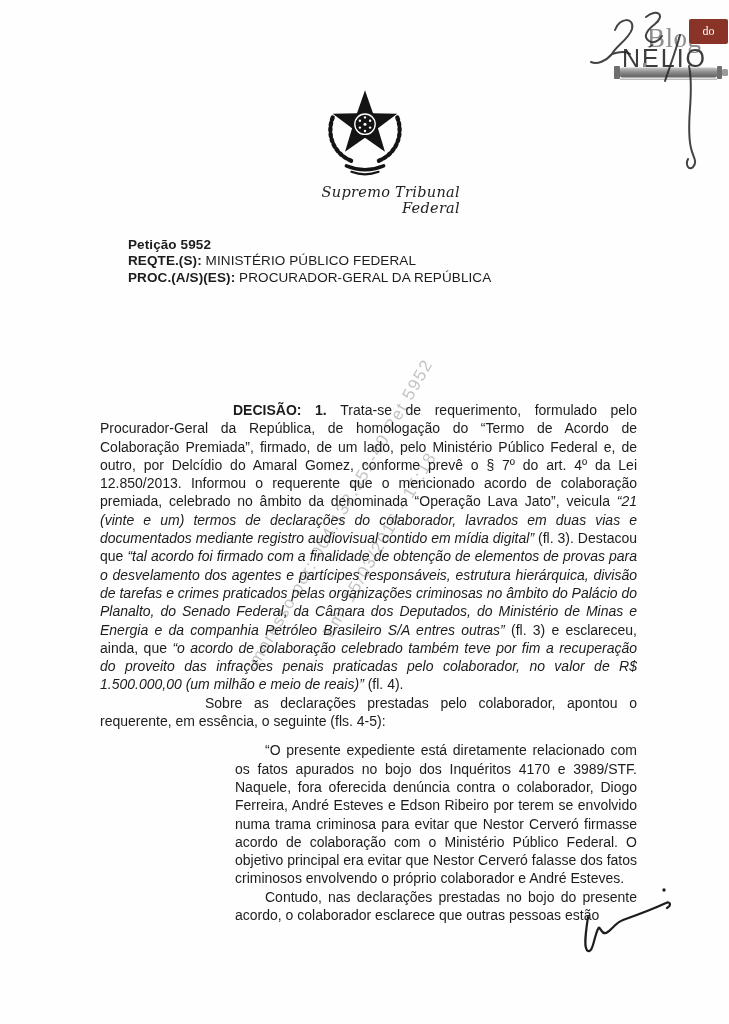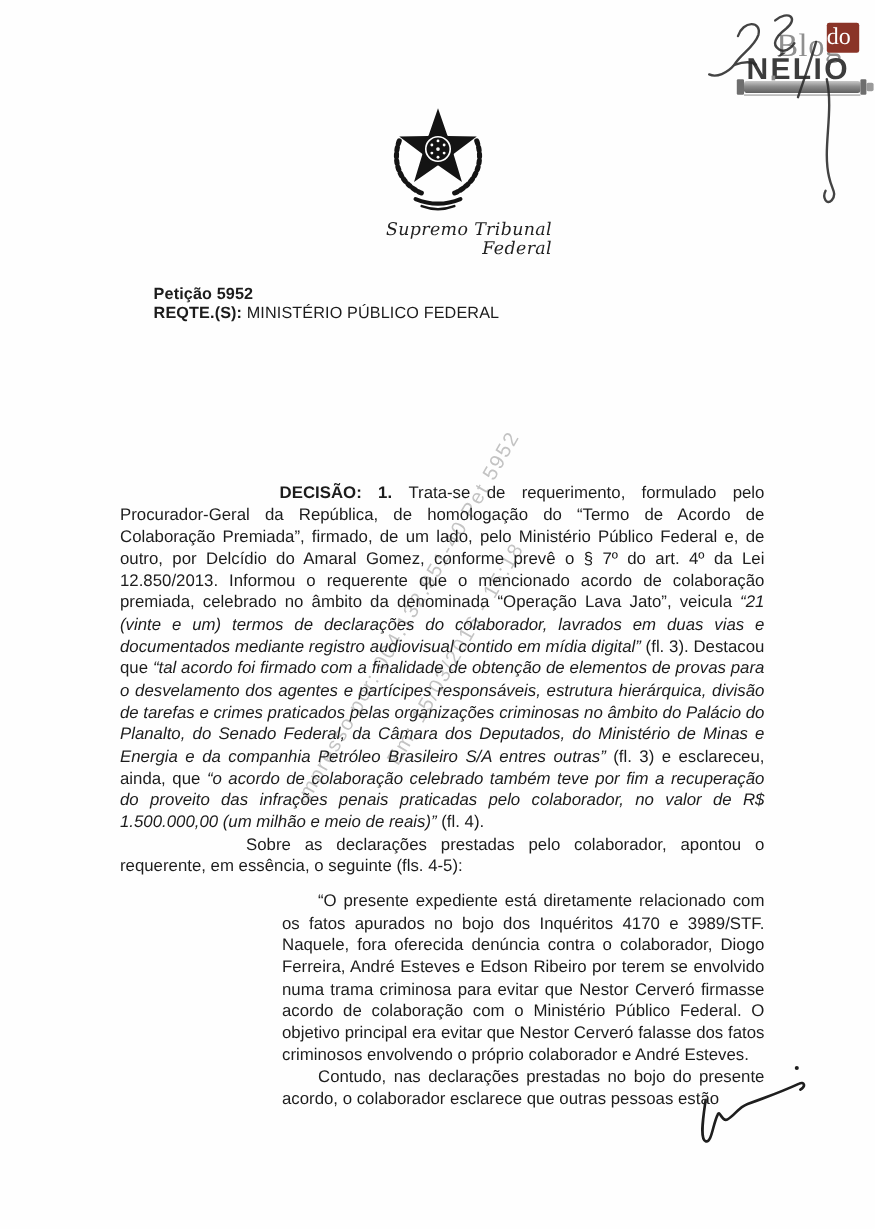--- a/index.html
+++ b/index.html
@@ -22,28 +22,28 @@
 
   .content { position:relative; z-index:2; }
 
   
   .logo { position:absolute; left:585px; top:8px; width:144px; height:170px; z-index:3; }
   .logo-blog {
     position:absolute; left:62px; top:15px;
     font-family:"Liberation Serif", serif; font-size:27px; letter-spacing:0.5px;
   }
   .logo-do-box {
-    position:absolute; left:104px; top:11px; width:27px; height:25px;
-    text-align:left; line-height:25px;
-    font-family:"Liberation Serif", serif; font-size:20px;
+    position:absolute; left:104px; top:11px; width:39px; height:25px;
+    text-align:center; line-height:25px;
+    font-family:"Liberation Serif", serif; font-size:12px;
     border-radius:2px;
   }
   .logo-nelio {
     position:absolute; left:37px; top:36px;
-    font-size:25px; font-weight:bold; letter-spacing:2px;
+    font-size:25px; font-weight:normal; letter-spacing:2px;
   }
   .logo svg.pen-bar { position:absolute; left:28px; top:54px; }
   .logo svg.scribbles { position:absolute; left:0; top:0; }
 
   
   .seal { position:absolute; left:313px; top:80px; width:104px; height:102px; z-index:2; }
   .seal-caption {
     position:absolute; left:270px; top:184px; width:190px; text-align:right;
     font-family:"DejaVu Serif", serif; font-style:italic; font-size:14.5px;
     letter-spacing:0.3px; color:#1f1f1f; z-index:2;
@@ -131,20 +131,23 @@
     </svg>
     <div class="seal-caption">Supremo Tribunal Federal</div>
 
     <div class="case-header">
       <div>
         <span class="b">Petição 5952</span>
       </div>
       <div>
         <span class="b">REQTE.(S):</span> <span>MINISTÉRIO PÚBLICO FEDERAL</span>
       </div>
+      <div>
+        <span class="b">PROC.(A/S)(ES):</span> <span>PROCURADOR-GERAL DA REPÚBLICA</span>
+      </div>
     </div>
 
     <div class="doc-body">
       <p class="para"><span class="b">DECISÃO: 1. </span><span>Trata-se de requerimento, formulado pelo Procurador-Geral da República, de homologação do “Termo de Acordo de Colaboração Premiada”, firmado, de um lado, pelo Ministério Público Federal e, de outro, por Delcídio do Amaral Gomez, conforme prevê o § 7º do art. 4º da Lei 12.850/2013. Informou o requerente que o mencionado acordo de colaboração premiada, celebrado no âmbito da denominada “Operação Lava Jato”, veicula </span><span class="i">“21 (vinte e um) termos de declarações do colaborador, lavrados em duas vias e documentados mediante registro audiovisual contido em mídia digital”</span><span> (fl. 3). Destacou que </span><span class="i">“tal acordo foi firmado com a finalidade de obtenção de elementos de provas para o desvelamento dos agentes e partícipes responsáveis, estrutura hierárquica, divisão de tarefas e crimes praticados pelas organizações criminosas no âmbito do Palácio do Planalto, do Senado Federal, da Câmara dos Deputados, do Ministério de Minas e Energia e da companhia Petróleo Brasileiro S/A entres outras”</span><span> (fl. 3) e esclareceu, ainda, que </span><span class="i">“o acordo de colaboração celebrado também teve por fim a recuperação do proveito das infrações penais praticadas pelo colaborador, no valor de R$ 1.500.000,00 (um milhão e meio de reais)”</span><span> (fl. 4).</span></p>
       <p class="para">Sobre as declarações prestadas pelo colaborador, apontou o requerente, em essência, o seguinte (fls. 4-5):</p>
       <div class="quote">
         <p>“O presente expediente está diretamente relacionado com os fatos apurados no bojo dos Inquéritos 4170 e 3989/STF. Naquele, fora oferecida denúncia contra o colaborador, Diogo Ferreira, André Esteves e Edson Ribeiro por terem se envolvido numa trama criminosa para evitar que Nestor Cerveró firmasse acordo de colaboração com o Ministério Público Federal. O objetivo principal era evitar que Nestor Cerveró falasse dos fatos criminosos envolvendo o próprio colaborador e André Esteves.</p>
         <p>Contudo, nas declarações prestadas no bojo do presente acordo, o colaborador esclarece que outras pessoas estão</p>
       </div>
     </div>

